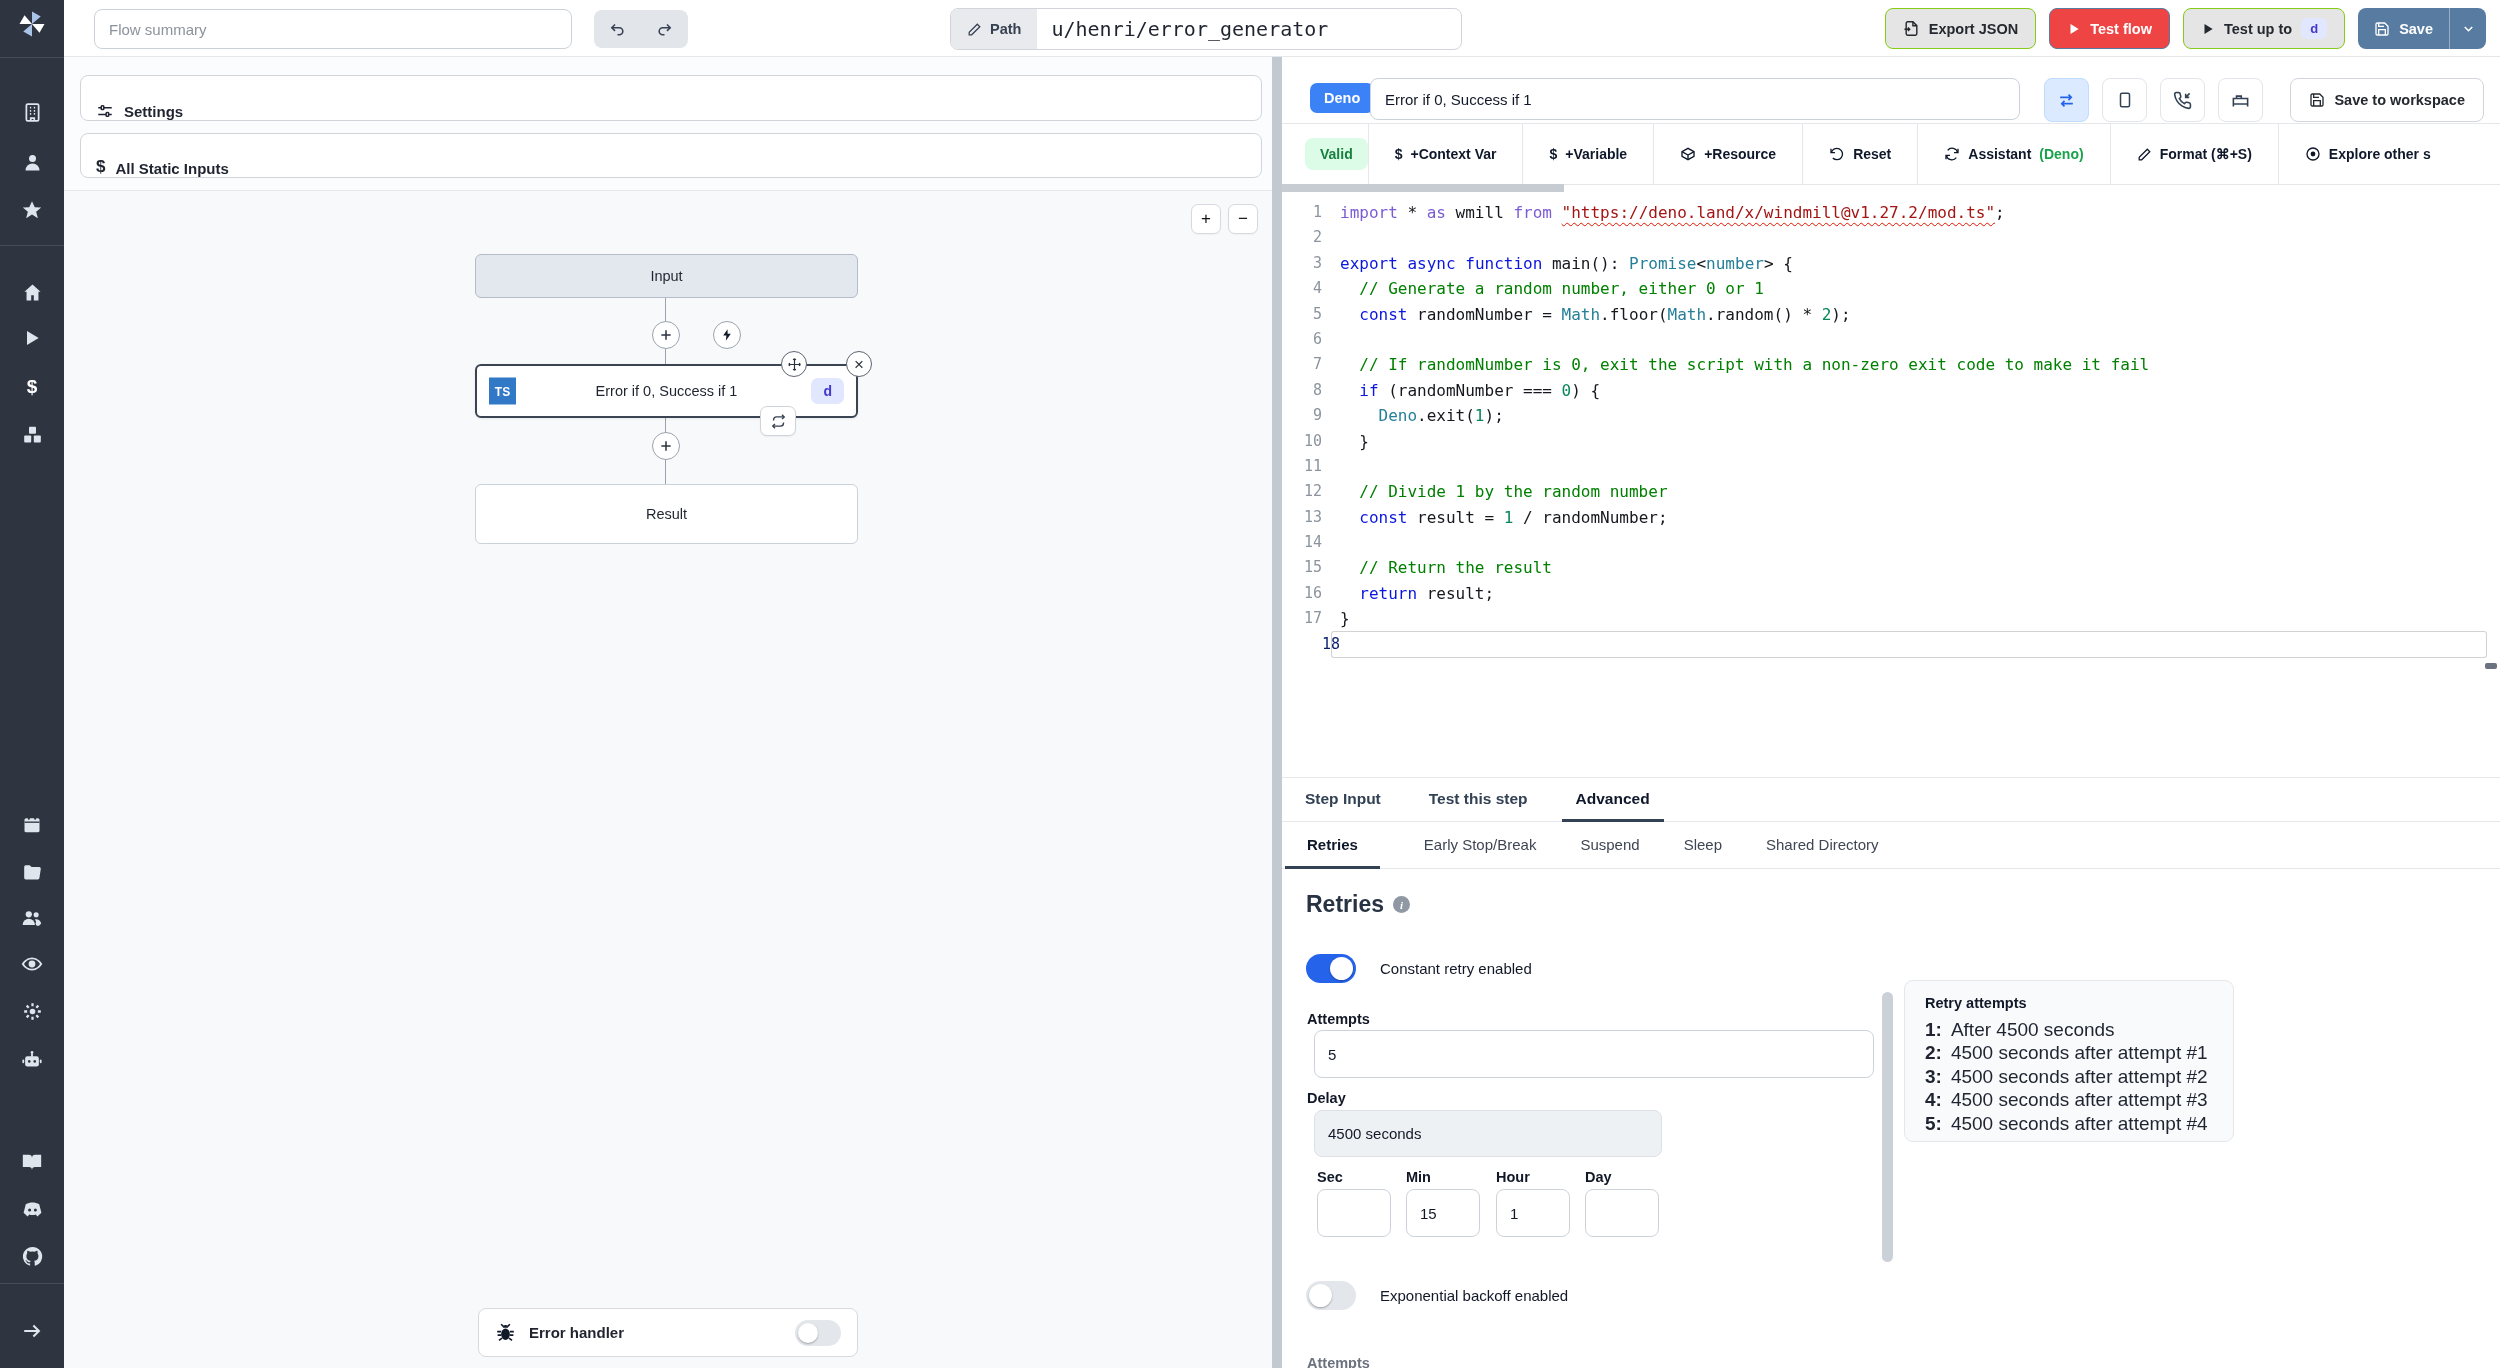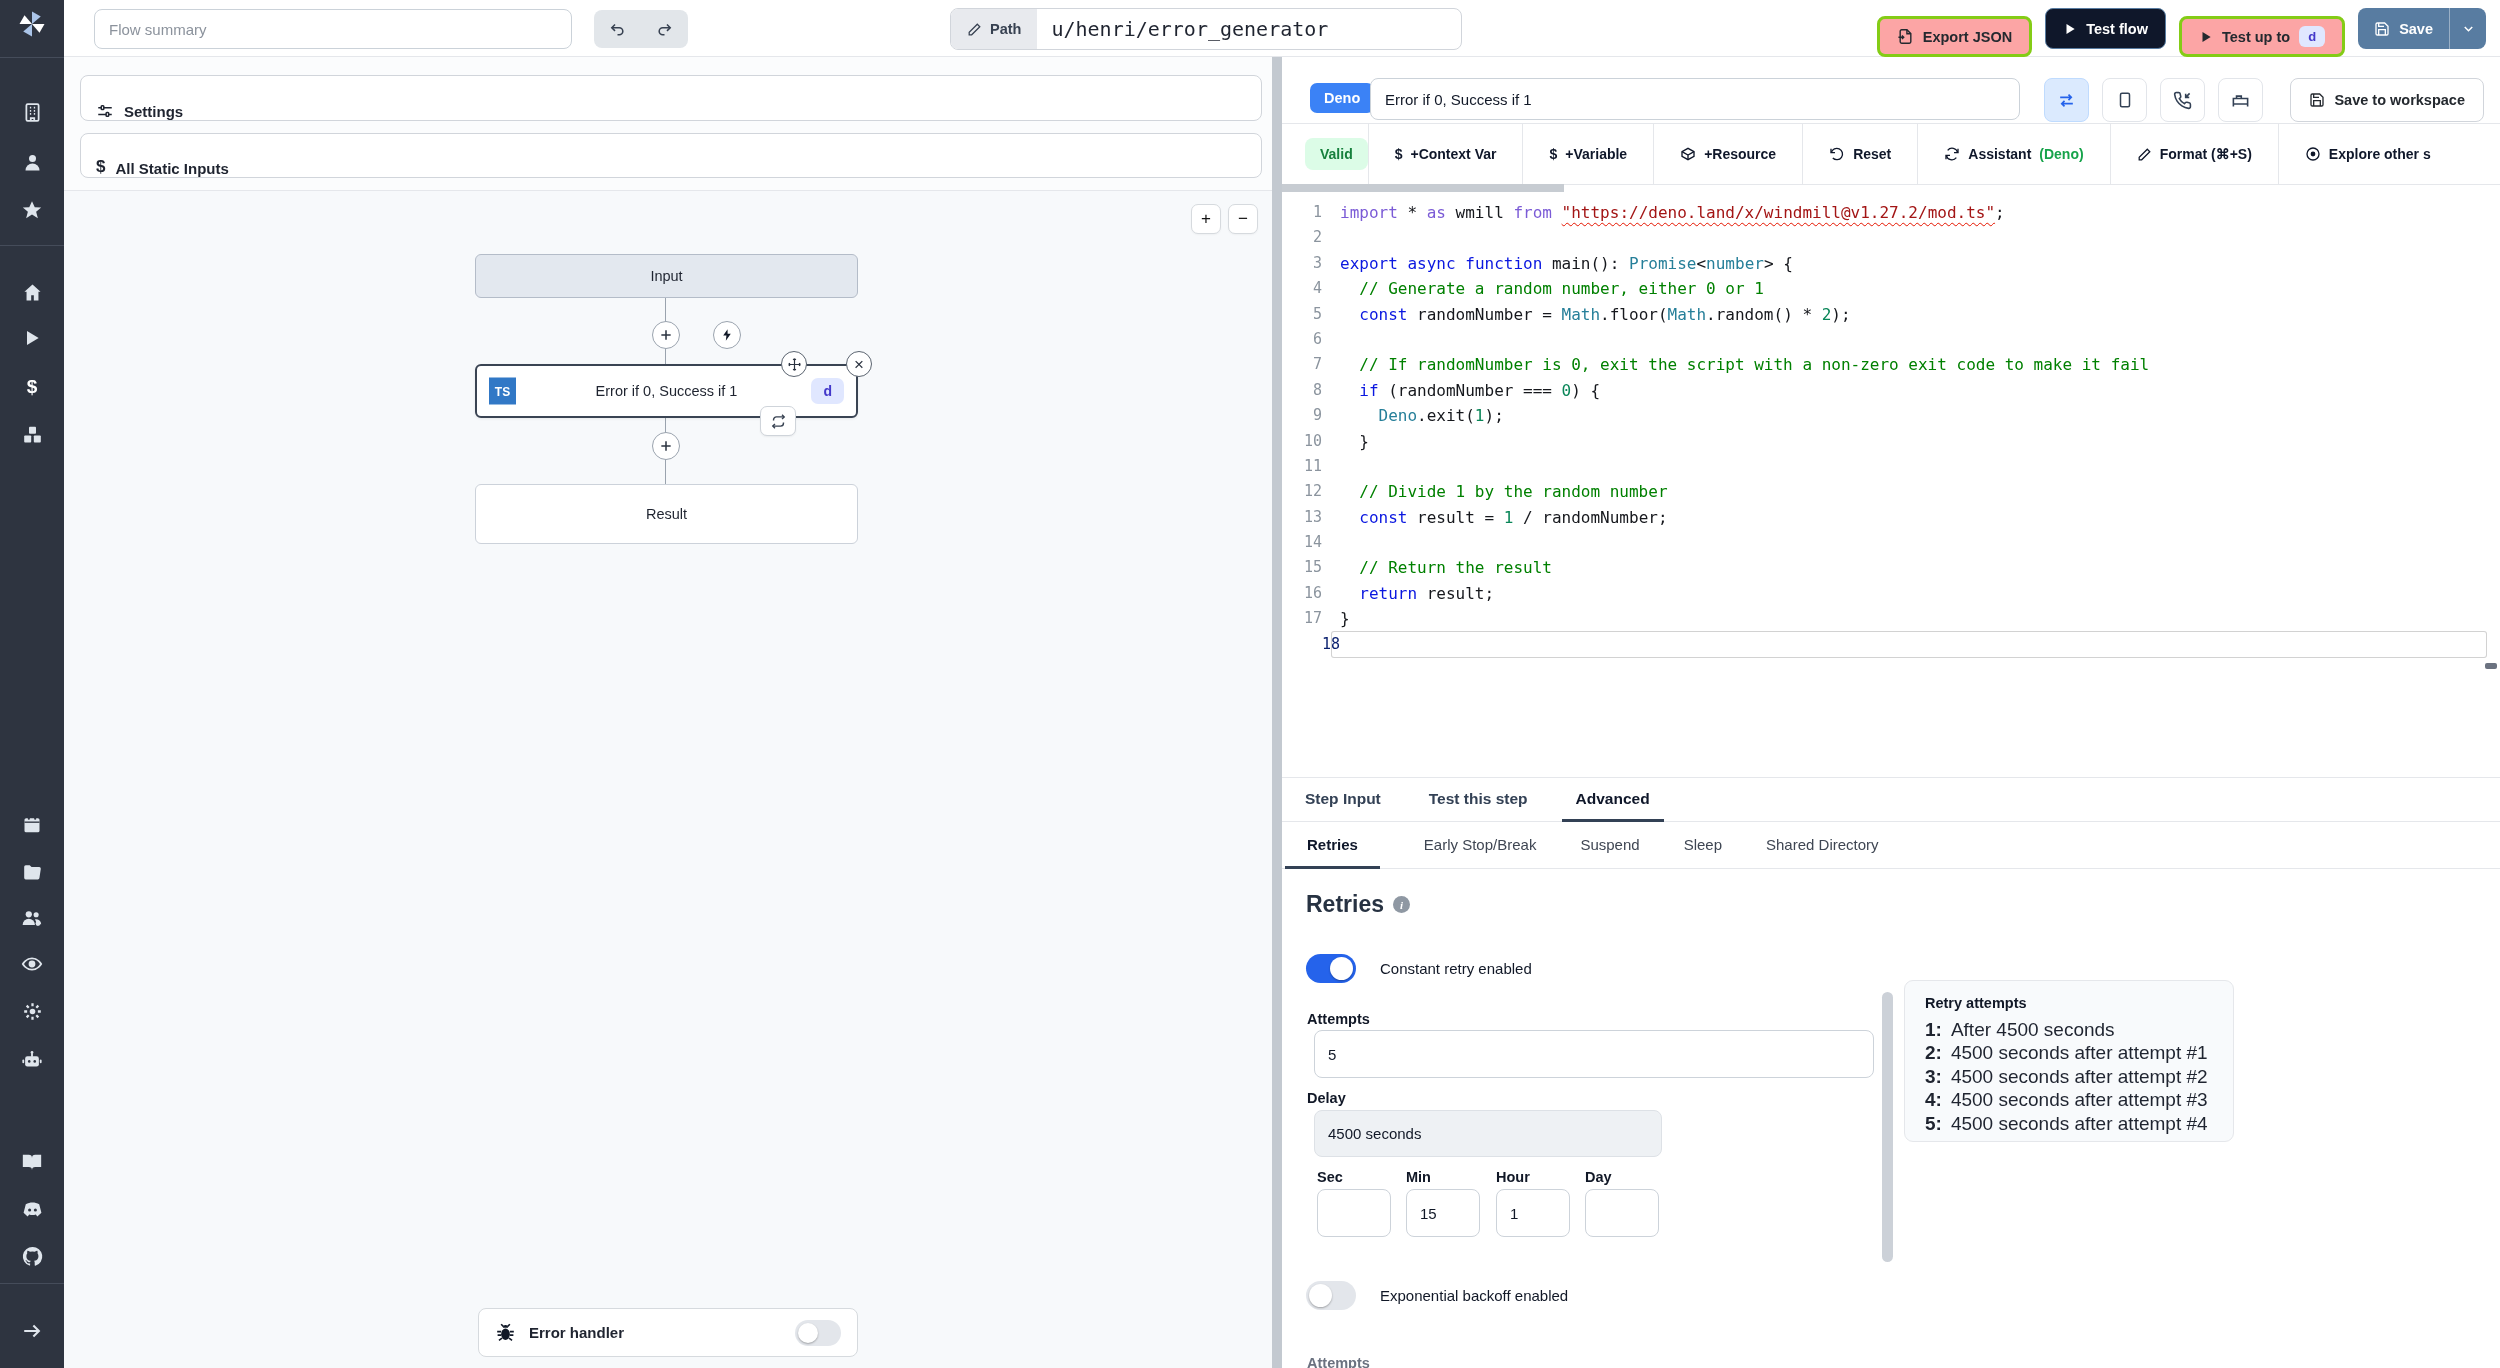--- a/index.html
+++ b/index.html
@@ -17,22 +17,22 @@
   #topbar { position:absolute; left:64px; top:0; width:2436px; height:57px; background:#fff; border-bottom:1px solid #e5e7eb; z-index:20; }
   #flow-summary { position:absolute; left:30px; top:9px; width:478px; height:40px; border:1px solid #cbd2d9; border-radius:8px; padding:0 14px; font-size:15px; color:#111827; outline:none; }
   #flow-summary::placeholder { color:#8b929c; }
   #undo-redo { position:absolute; left:530px; top:10px; width:94px; height:38px; background:#e2e6ea; border-radius:8px; display:flex; }
   .ur-btn { flex:1; display:flex; align-items:center; justify-content:center; cursor:pointer; color:#374151; }
   #path-group { position:absolute; left:886px; top:8px; width:512px; height:42px; border:1px solid #d1d5db; border-radius:8px; display:flex; overflow:hidden; background:#fff; }
   #path-left { background:#e8eaee; display:flex; align-items:center; gap:8px; padding:0 16px; font-size:14.5px; font-weight:700; color:#374151; }
   #path-value { display:flex; align-items:center; padding:0 14px; font-family:"DejaVu Sans Mono", monospace; font-size:20px; color:#1f2430; }
   #topbar-right { position:absolute; right:14px; top:8px; height:41px; display:flex; gap:13px; }
   .tb-btn { height:41px; border-radius:8px; display:flex; align-items:center; gap:9px; padding:0 17px; font-size:14.5px; font-weight:700; cursor:pointer; }
-  .tb-btn.light { background:#fca5a5; border:3px solid #84cc16; color:#24292f;margin-top:8px; }
-  .tb-btn.blue { background:#0f172a; color:#fff; border:1px solid #587ca1; }
+  .tb-btn.light { background:#e5e5e5; border:1px solid #84cc16; color:#24292f; }
+  .tb-btn.blue { background:#ef4444; color:#fff; border:1px solid #587ca1; }
   .mini-badge { background:#e0e7ff; color:#4338ca; font-weight:700; font-size:13px; border-radius:6px; padding:3px 9px; }
   #save-split { display:flex; height:41px; border-radius:8px; overflow:hidden; background:#587ca1; color:#fff; cursor:pointer; }
   #save-main { display:flex; align-items:center; gap:9px; padding:0 16px; font-size:14.5px; font-weight:700; border-right:1px solid rgba(255,255,255,.4); }
   #save-caret { width:36px; display:flex; align-items:center; justify-content:center; }
 
   
   #left-panel { position:absolute; left:64px; top:57px; width:1208px; height:1311px; background:#fbfcfd; }
   .lp-bar { position:absolute; left:16px; width:1182px; background:#fff; border:1px solid #d1d5db; border-radius:8px; display:flex; align-items:flex-end; gap:10px; padding:0 15px; font-size:15px; font-weight:700; color:#1f2430; cursor:pointer; }
   #canvas { position:absolute; left:0; top:133px; width:1208px; height:1178px; background:#f7f9fb; border-top:1px solid #e5e7eb; }
   .zoom-btn { position:absolute; top:13px; width:30px; height:30px; background:#fff; border:1px solid #d6dade; border-radius:7px; display:flex; align-items:center; justify-content:center; font-size:17px; color:#111; cursor:pointer; box-shadow:0 1px 2px rgba(0,0,0,.04); }

